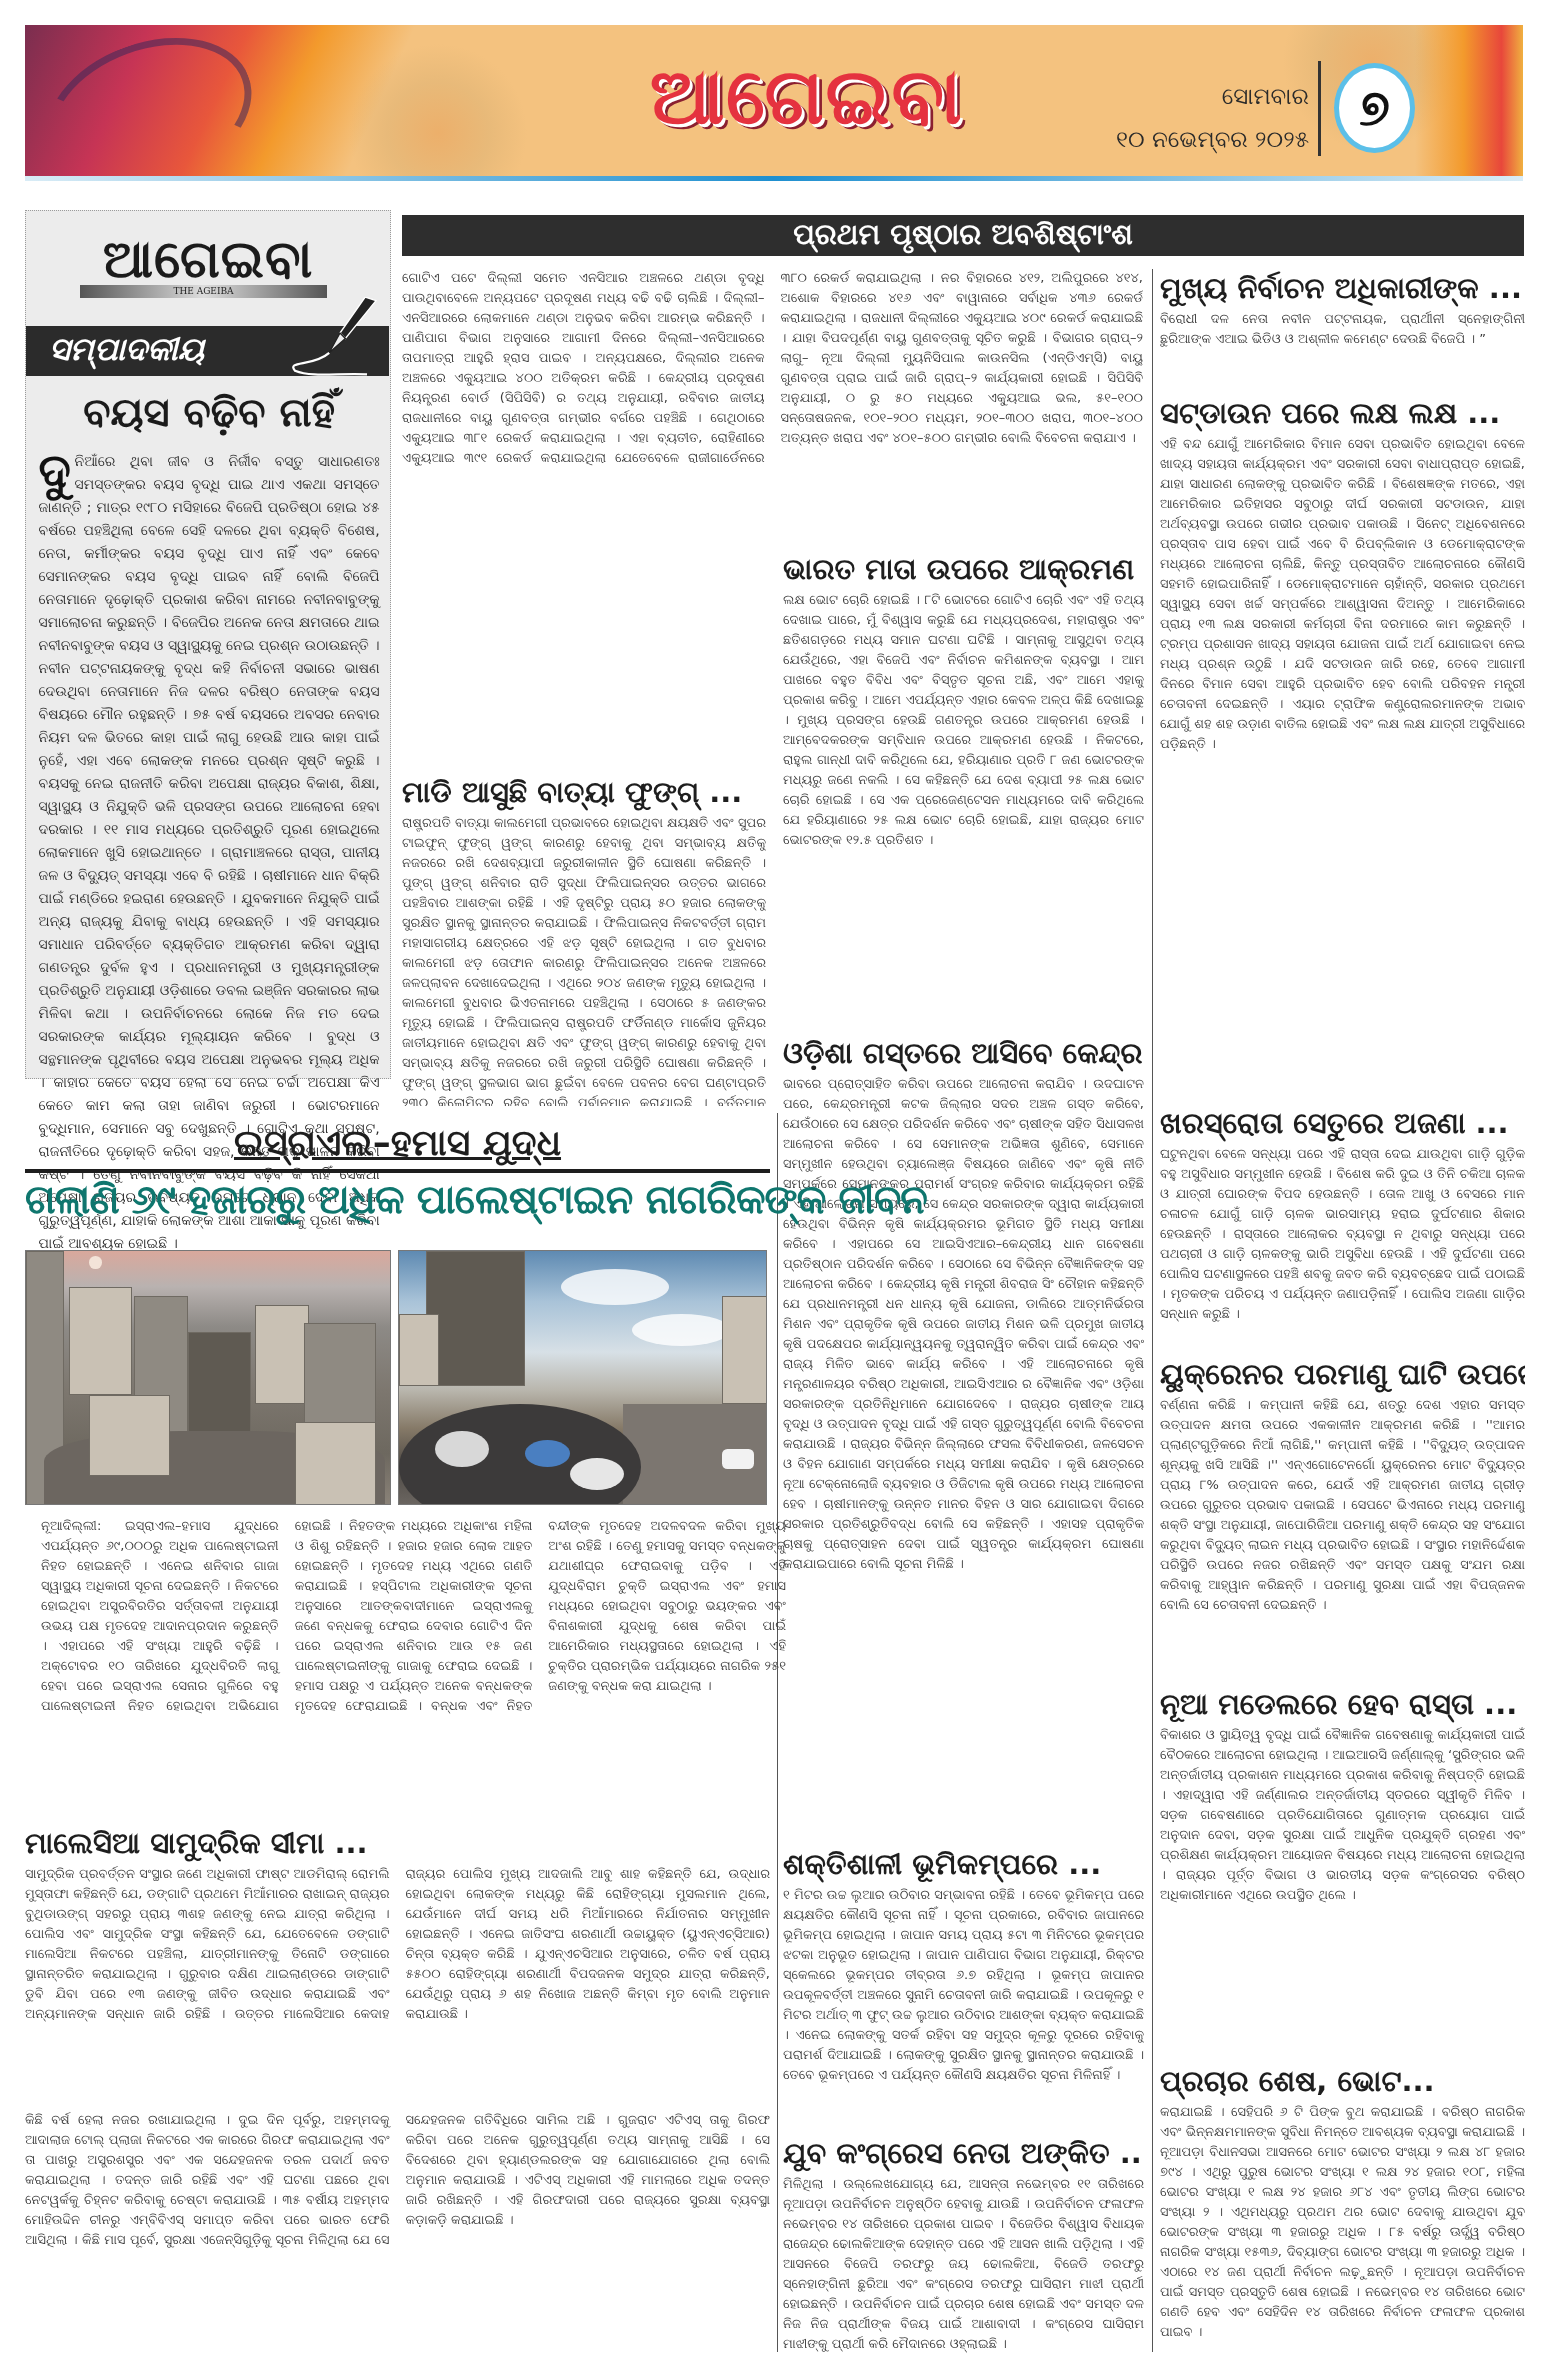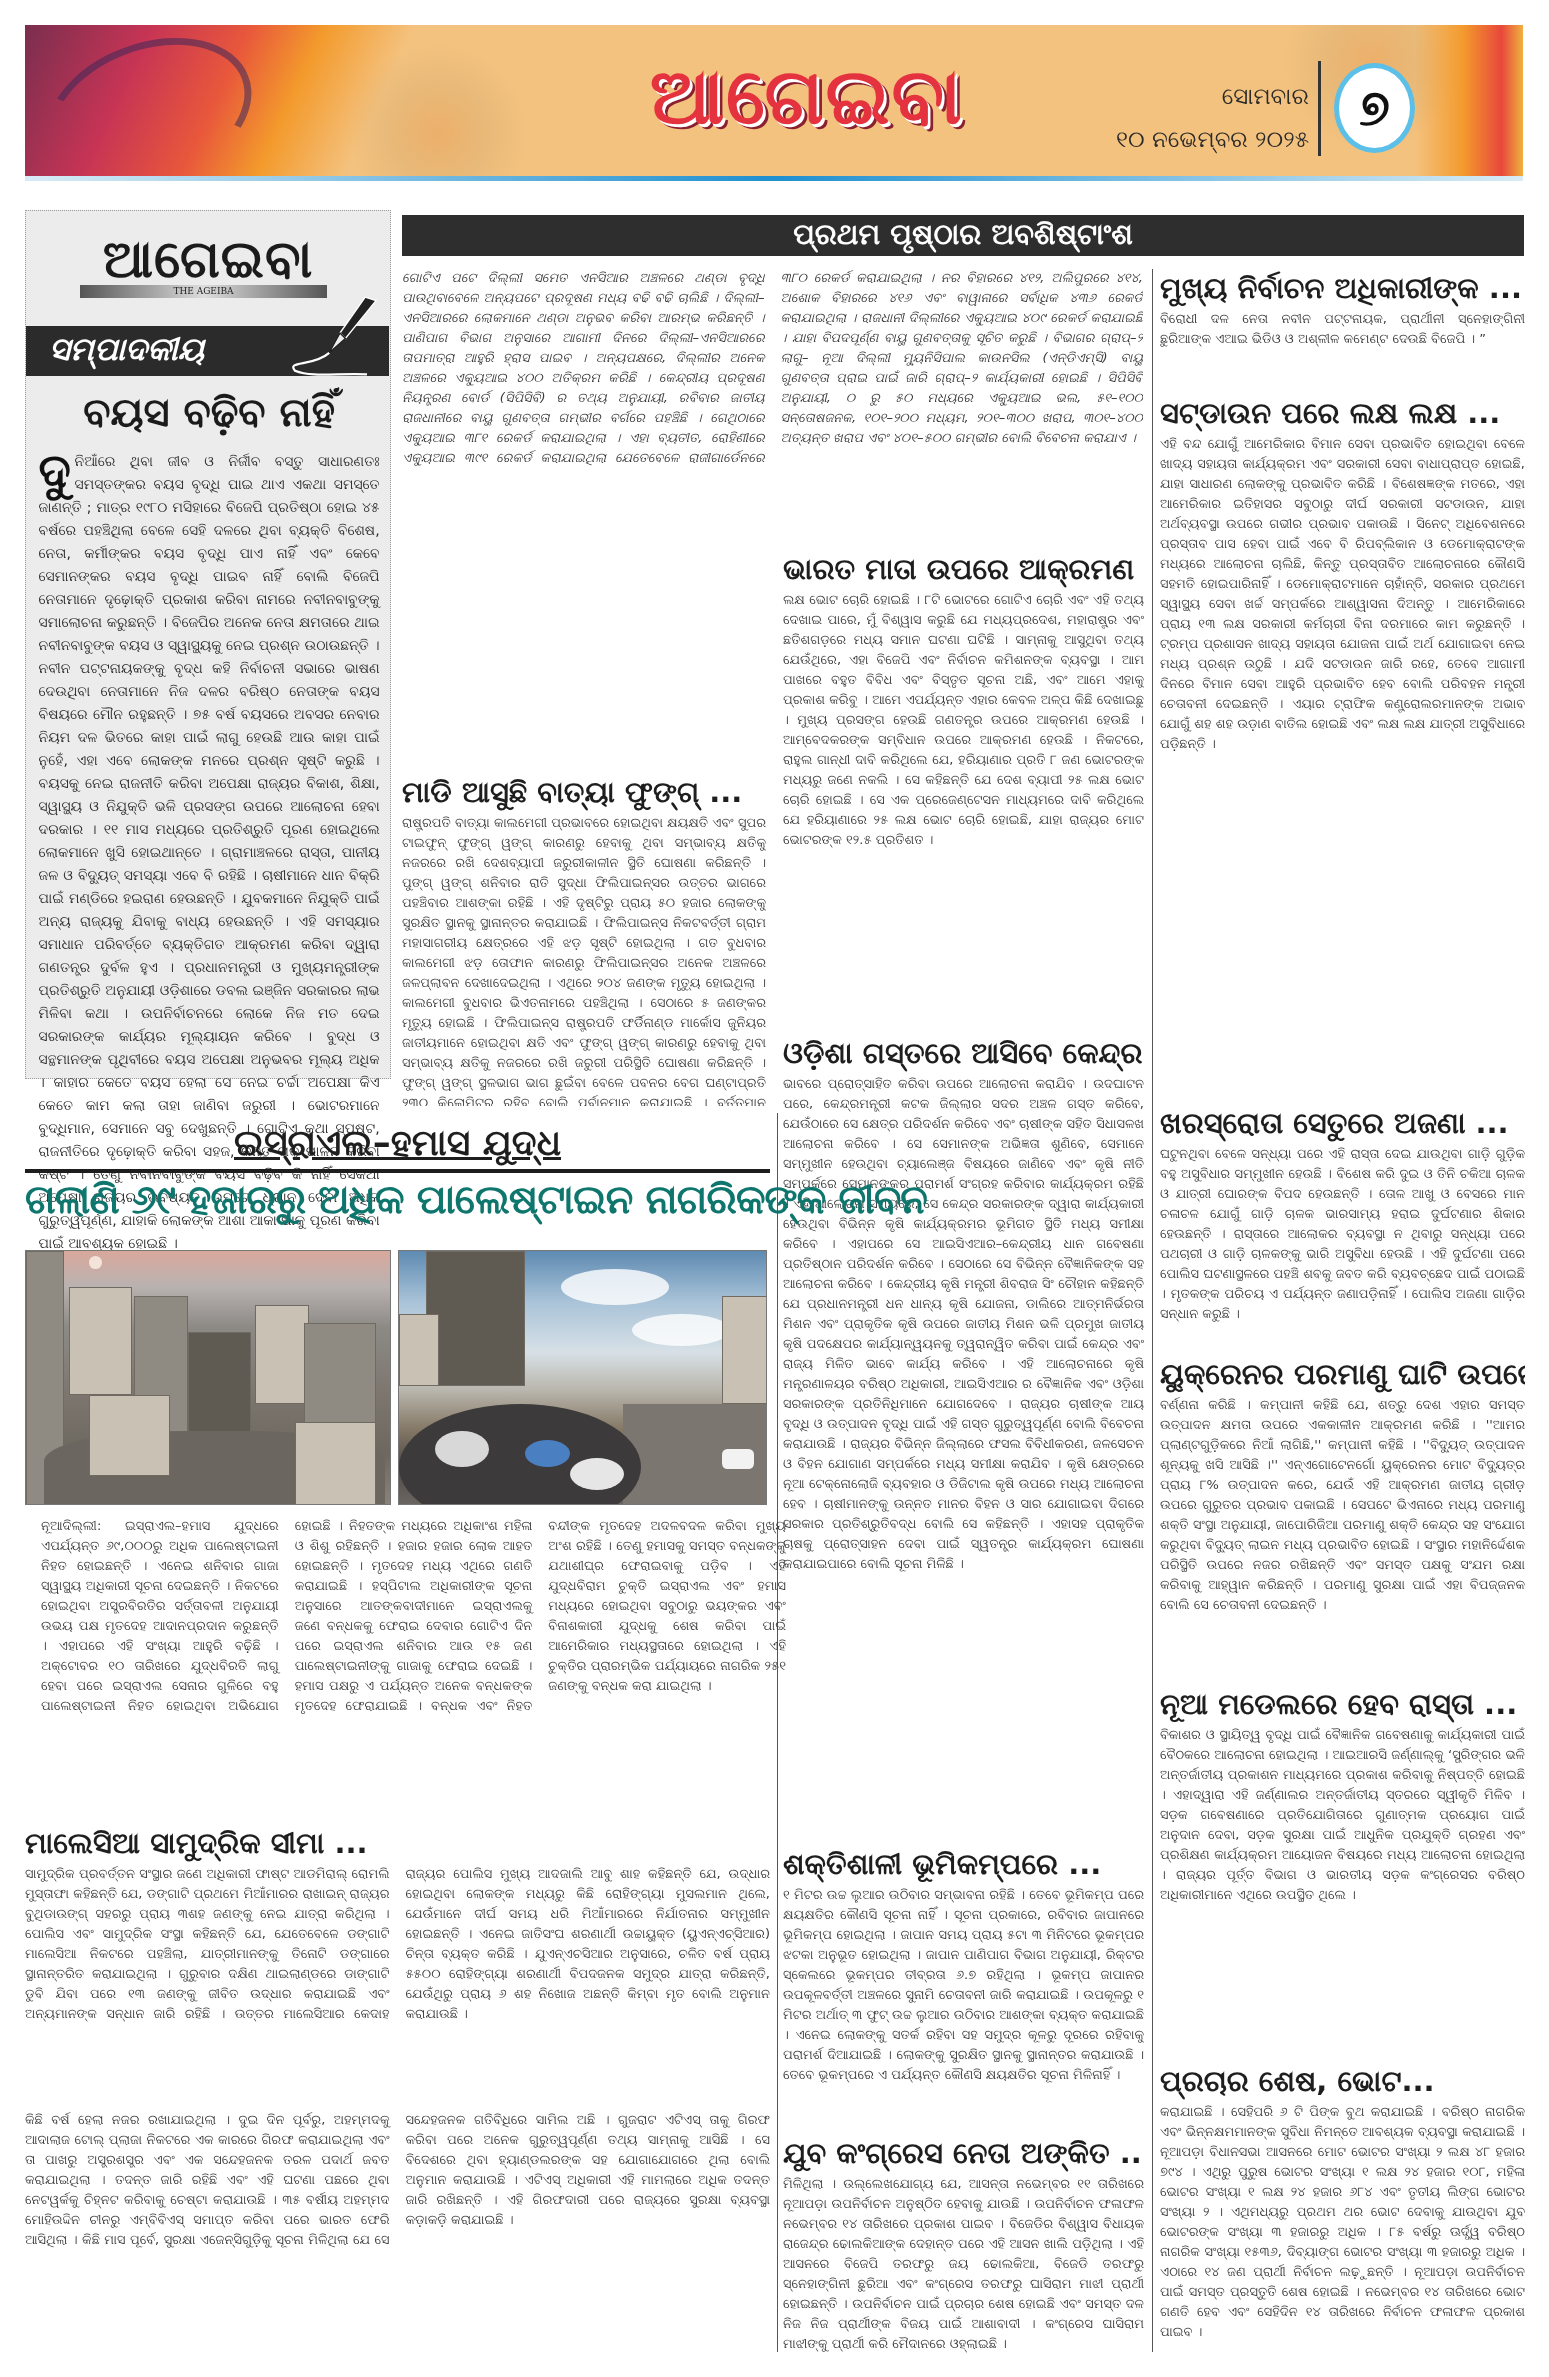--- a/index.html
+++ b/index.html
@@ -175,21 +175,21 @@
 </div>
 
 <div class="section-bar">
   <div class="section-bar-text">ପ୍ରଥମ ପୃଷ୍ଠାର ଅବଶିଷ୍ଟାଂଶ</div>
 </div>
 
 <div class="vrule" style="left:1152px;top:269px;height:2083px;"></div>
 <div class="vrule" style="left:777px;top:1113px;height:1239px;"></div>
 
 <div class="article" style="left:402px;top:268px;width:741px;height:478px;overflow:hidden;">
-  <div class="art-body cols-2" style="height:431px;font-style:italic;">
+  <div class="art-body cols-2" style="height:431px;">
     <span>ଗୋଟିଏ ପଟେ ଦିଲ୍ଲୀ ସମେତ ଏନସିଆର ଅଞ୍ଚଳରେ ଥଣ୍ଡା ବୃଦ୍ଧି ପାଉଥିବାବେଳେ ଅନ୍ୟପଟେ ପ୍ରଦୂଷଣ ମଧ୍ୟ ବଢି ବଢି ଚାଲିଛି । ଦିଲ୍ଲୀ–ଏନସିଆରରେ ଲୋକମାନେ ଥଣ୍ଡା ଅନୁଭବ କରିବା ଆରମ୍ଭ କରିଛନ୍ତି । ପାଣିପାଗ ବିଭାଗ ଅନୁସାରେ ଆଗାମୀ ଦିନରେ ଦିଲ୍ଲୀ–ଏନସିଆରରେ ତାପମାତ୍ରା ଆହୁରି ହ୍ରାସ ପାଇବ । ଅନ୍ୟପକ୍ଷରେ, ଦିଲ୍ଲୀର ଅନେକ ଅଞ୍ଚଳରେ ଏକ୍ୟୁଆଇ ୪୦୦ ଅତିକ୍ରମ କରିଛି । କେନ୍ଦ୍ରୀୟ ପ୍ରଦୂଷଣ ନିୟନ୍ତ୍ରଣ ବୋର୍ଡ (ସିପିସିବି) ର ତଥ୍ୟ ଅନୁଯାୟୀ, ରବିବାର ଜାତୀୟ ରାଜଧାନୀରେ ବାୟୁ ଗୁଣବତ୍ତା ଗମ୍ଭୀର ବର୍ଗରେ ପହଞ୍ଚିଛି । ଗେଥିଠାରେ ଏକ୍ୟୁଆଇ ୩୮୧ ରେକର୍ଡ କରାଯାଇଥିଲା । ଏହା ବ୍ୟତୀତ, ରୋହିଣୀରେ ଏକ୍ୟୁଆଇ ୩୯୧ ରେକର୍ଡ କରାଯାଇଥିଲା ଯେତେବେଳେ ରାଜୀଗାର୍ଡେନରେ ୩୮୦ ରେକର୍ଡ କରାଯାଇଥିଲା । ନର ବିହାରରେ ୪୧୨, ଅଲିପୁରରେ ୪୧୪, ଅଶୋକ ବିହାରରେ ୪୧୬ ଏବଂ ବାୱାନାରେ ସର୍ବାଧିକ ୪୩୬ ରେକର୍ଡ କରାଯାଇଥିଲା । ରାଜଧାନୀ ଦିଲ୍ଲୀରେ ଏକ୍ୟୁଆଇ ୪୦୯ ରେକର୍ଡ କରାଯାଇଛି । ଯାହା ବିପଦପୂର୍ଣ୍ଣ ବାୟୁ ଗୁଣବତ୍ତାକୁ ସୂଚିତ କରୁଛି । ବିଭାଗର ଗ୍ରାପ୍–୨ ଲାଗୁ– ନୂଆ ଦିଲ୍ଲୀ ମ୍ୟୁନିସିପାଲ କାଉନସିଲ (ଏନ୍‌ଡିଏମ୍‌ସି) ବାୟୁ ଗୁଣବତ୍ତା ପ୍ରାଇ ପାଇଁ ଜାରି ଗ୍ରାପ୍‌–୨ କାର୍ଯ୍ୟକାରୀ ହୋଇଛି । ସିପିସିବି ଅନୁଯାୟୀ, ୦ ରୁ ୫୦ ମଧ୍ୟରେ ଏକ୍ୟୁଆଇ ଭଲ, ୫୧–୧୦୦ ସନ୍ତୋଷଜନକ, ୧୦୧–୨୦୦ ମଧ୍ୟମ, ୨୦୧–୩୦୦ ଖରାପ, ୩୦୧–୪୦୦ ଅତ୍ୟନ୍ତ ଖରାପ ଏବଂ ୪୦୧–୫୦୦ ଗମ୍ଭୀର ବୋଲି ବିବେଚନା କରାଯାଏ ।</span>
   </div>
 </div>
 
 <div class="article" style="left:402px;top:772px;width:364px;height:334px;overflow:hidden;">
   <div class="art-head">ମାଡି ଆସୁଛି ବାତ୍ୟା ଫୁଙ୍ଗ୍ ...</div>
   <div class="art-body">ରାଷ୍ଟ୍ରପତି ବାତ୍ୟା କାଲମେଗୀ ପ୍ରଭାବରେ ହୋଇଥିବା କ୍ଷୟକ୍ଷତି ଏବଂ ସୁପର ଟାଇଫୁନ୍ ଫୁଙ୍ଗ୍ ୱଙ୍ଗ୍ କାରଣରୁ ହେବାକୁ ଥିବା ସମ୍ଭାବ୍ୟ କ୍ଷତିକୁ ନଜରରେ ରଖି ଦେଶବ୍ୟାପୀ ଜରୁରୀକାଳୀନ ସ୍ଥିତି ଘୋଷଣା କରିଛନ୍ତି । ପୁଙ୍ଗ୍ ୱଙ୍ଗ୍ ଶନିବାର ରାତି ସୁଦ୍ଧା ଫିଲିପାଇନ୍ସର ଉତ୍ତର ଭାଗରେ ପହଞ୍ଚିବାର ଆଶଙ୍କା ରହିଛି । ଏହି ଦୃଷ୍ଟିରୁ ପ୍ରାୟ ୫୦ ହଜାର ଲୋକଙ୍କୁ ସୁରକ୍ଷିତ ସ୍ଥାନକୁ ସ୍ଥାନାନ୍ତର କରାଯାଇଛି । ଫିଲିପାଇନ୍ସ ନିକଟବର୍ତ୍ତୀ ଗ୍ରାମ ମହାସାଗରୀୟ କ୍ଷେତ୍ରରେ ଏହି ଝଡ଼ ସୃଷ୍ଟି ହୋଇଥିଲା । ଗତ ବୁଧବାର କାଲମେଗୀ ଝଡ଼ ତୋଫାନ କାରଣରୁ ଫିଲିପାଇନ୍ସର ଅନେକ ଅଞ୍ଚଳରେ ଜଳପ୍ଲାବନ ଦେଖାଦେଇଥିଲା । ଏଥିରେ ୨୦୪ ଜଣଙ୍କ ମୃତ୍ୟୁ ହୋଇଥିଲା । କାଲମେଗୀ ବୁଧବାର ଭିଏତନାମରେ ପହଞ୍ଚିଥିଲା । ସେଠାରେ ୫ ଜଣଙ୍କର ମୃତ୍ୟୁ ହୋଇଛି । ଫିଲିପାଇନ୍ସ ରାଷ୍ଟ୍ରପତି ଫର୍ଡିନାଣ୍ଡ ମାର୍କୋସ ଜୁନିୟର ଜାତୀୟମାନେ ହୋଇଥିବା କ୍ଷତି ଏବଂ ଫୁଙ୍ଗ୍ ୱଙ୍ଗ୍ କାରଣରୁ ହେବାକୁ ଥିବା ସମ୍ଭାବ୍ୟ କ୍ଷତିକୁ ନଜରରେ ରଖି ଜରୁରୀ ପରିସ୍ଥିତି ଘୋଷଣା କରିଛନ୍ତି । ଫୁଙ୍ଗ୍ ୱଙ୍ଗ୍ ସ୍ଥଳଭାଗ ଭାଗ ଛୁଇଁବା ବେଳେ ପବନର ବେଗ ଘଣ୍ଟାପ୍ରତି ୨୩୦ କିଲୋମିଟର ରହିବ ବୋଲି ପୂର୍ବାନୁମାନ କରାଯାଇଛି । ବର୍ତ୍ତମାନ ବାତ୍ୟା କାଟାଣ୍ଡୁଆନେସ୍ ପ୍ରଦେଶର ଭିରାକ୍ ସହରରୁ ପ୍ରାୟ ୧୨୫ କିମି ଦୂରରେ ରହିଛି । ଏହା ପୂର୍ବରୁ ଫିଲିପାଇନ୍ସ ସରକାର ଲୋକମାନଙ୍କୁ ଅପରିହାର୍ଯ୍ୟ ନ ହେଲେ ଘରୁ ବାହାରକୁ ନ ଯିବାକୁ ପରାମର୍ଶ ଦିଆଯାଇଛି ।</div>
 </div>
 
 <div class="article" style="left:783px;top:549px;width:361px;height:449px;overflow:hidden;">

